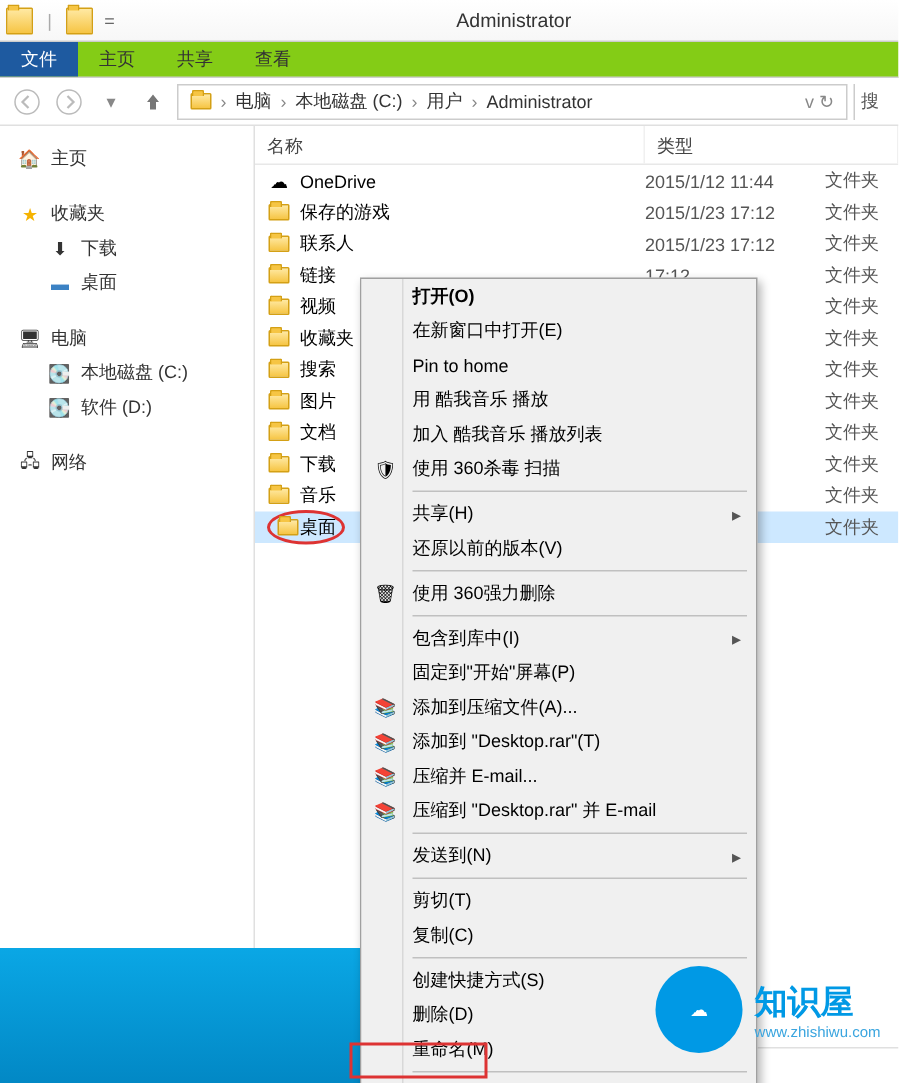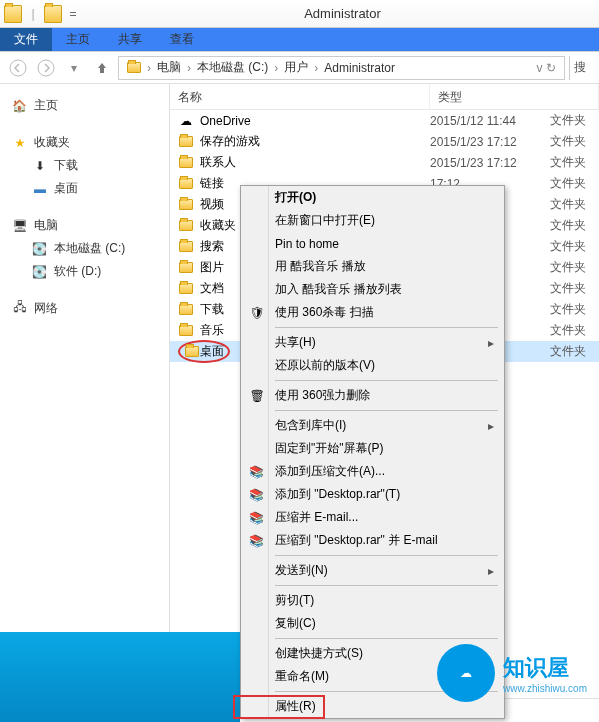--- a/index.html
+++ b/index.html
@@ -3,21 +3,21 @@
 <meta charset="utf-8">
 <style>
 * { margin: 0; padding: 0; box-sizing: border-box; font-family: "Microsoft YaHei", "Segoe UI", sans-serif; font-size: 12px; }
 body { width: 599px; height: 722px; background: #fff; overflow: hidden; position: relative; }
 
 .titlebar { height: 28px; background: linear-gradient(#fff, #f7f7f7); display: flex; align-items: center; border-bottom: 1px solid #ccc; }
 .titlebar .icons { display: flex; gap: 2px; padding: 0 4px; }
 .titlebar .icons span { width: 18px; height: 18px; display: flex; align-items: center; justify-content: center; }
 .titlebar .title { flex: 1; text-align: center; color: #333; font-size: 13px; }
 
-.ribbon { height: 24px; background: #3b82f6; display: flex; align-items: center; border-bottom: 1px solid #d0d0d0; }
+.ribbon { height: 24px; background: #84cc16; display: flex; align-items: center; border-bottom: 1px solid #d0d0d0; }
 .ribbon .tab { padding: 0 14px; height: 100%; display: flex; align-items: center; color: #333; cursor: pointer; }
 .ribbon .tab.file { background: #1e5aa0; color: #fff; }
 
 .navbar { height: 32px; display: flex; align-items: center; border-bottom: 1px solid #e0e0e0; padding: 0 6px; gap: 4px; }
 .navbtn { width: 24px; height: 24px; display: flex; align-items: center; justify-content: center; color: #888; }
 .breadcrumb { flex: 1; display: flex; align-items: center; border: 1px solid #ccc; height: 24px; padding: 0 4px; gap: 2px; }
 .breadcrumb .bc-item { display: flex; align-items: center; gap: 4px; padding: 0 4px; color: #333; }
 .breadcrumb .sep { color: #888; }
 .search-box { width: 24px; border-left: 1px solid #ccc; height: 24px; display: flex; align-items: center; padding-left: 4px; color: #555; }
 
@@ -373,20 +373,23 @@
       <span>剪切(T)</span>
     </div>
     <div class="cm-item">
       <span>复制(C)</span>
     </div>
     <div class="cm-sep"></div>
     <div class="cm-item">
       <span>创建快捷方式(S)</span>
     </div>
     <div class="cm-item">
+      <span>删除(D)</span>
+    </div>
+    <div class="cm-item">
       <span>重命名(M)</span>
     </div>
     <div class="cm-sep"></div>
     <div class="cm-item">
       <span>属性(R)</span>
     </div>
   </div>
 <div class="red-box"></div>
 
 <div class="taskbar-peek"></div>

